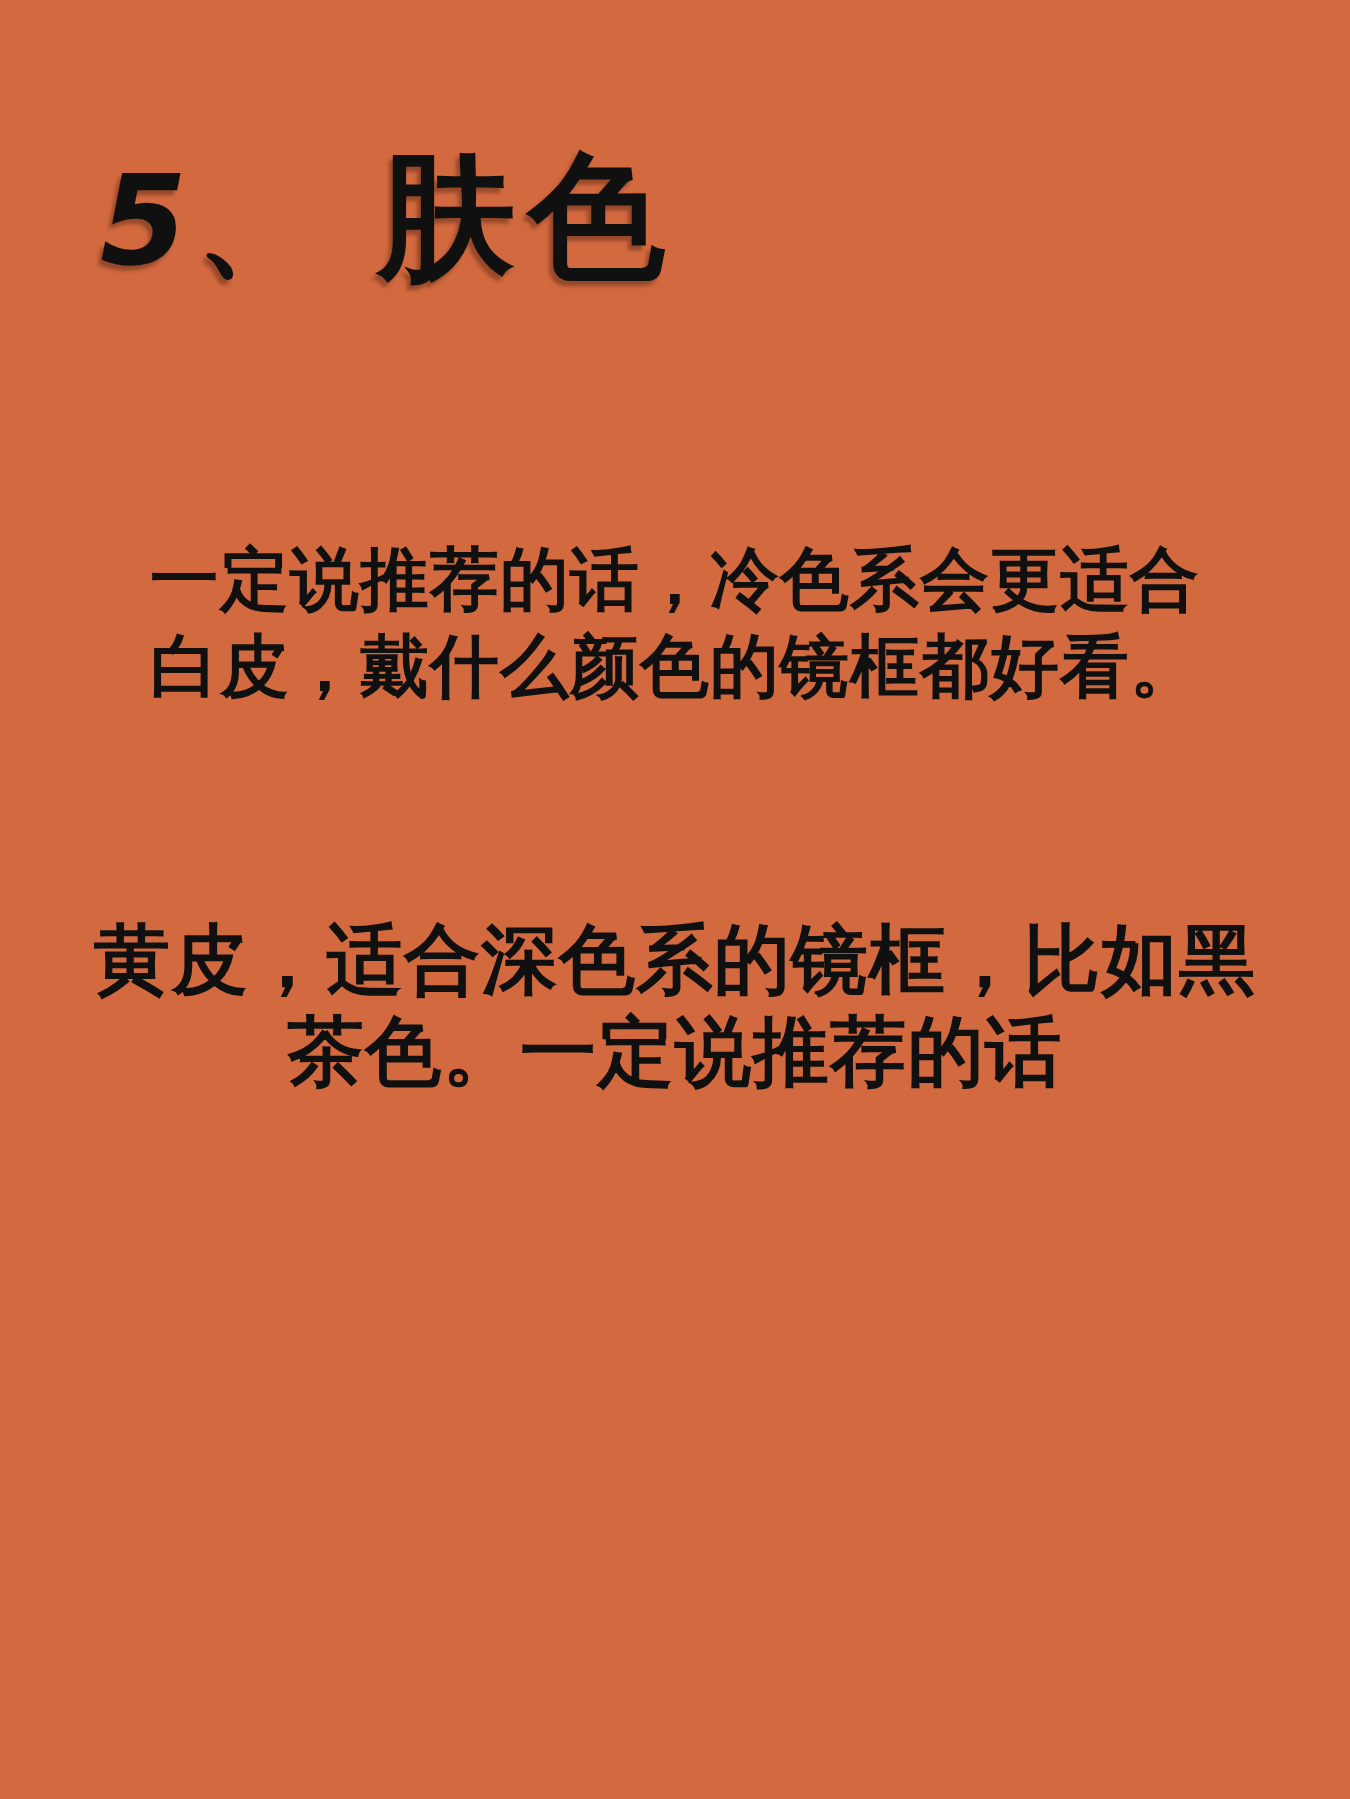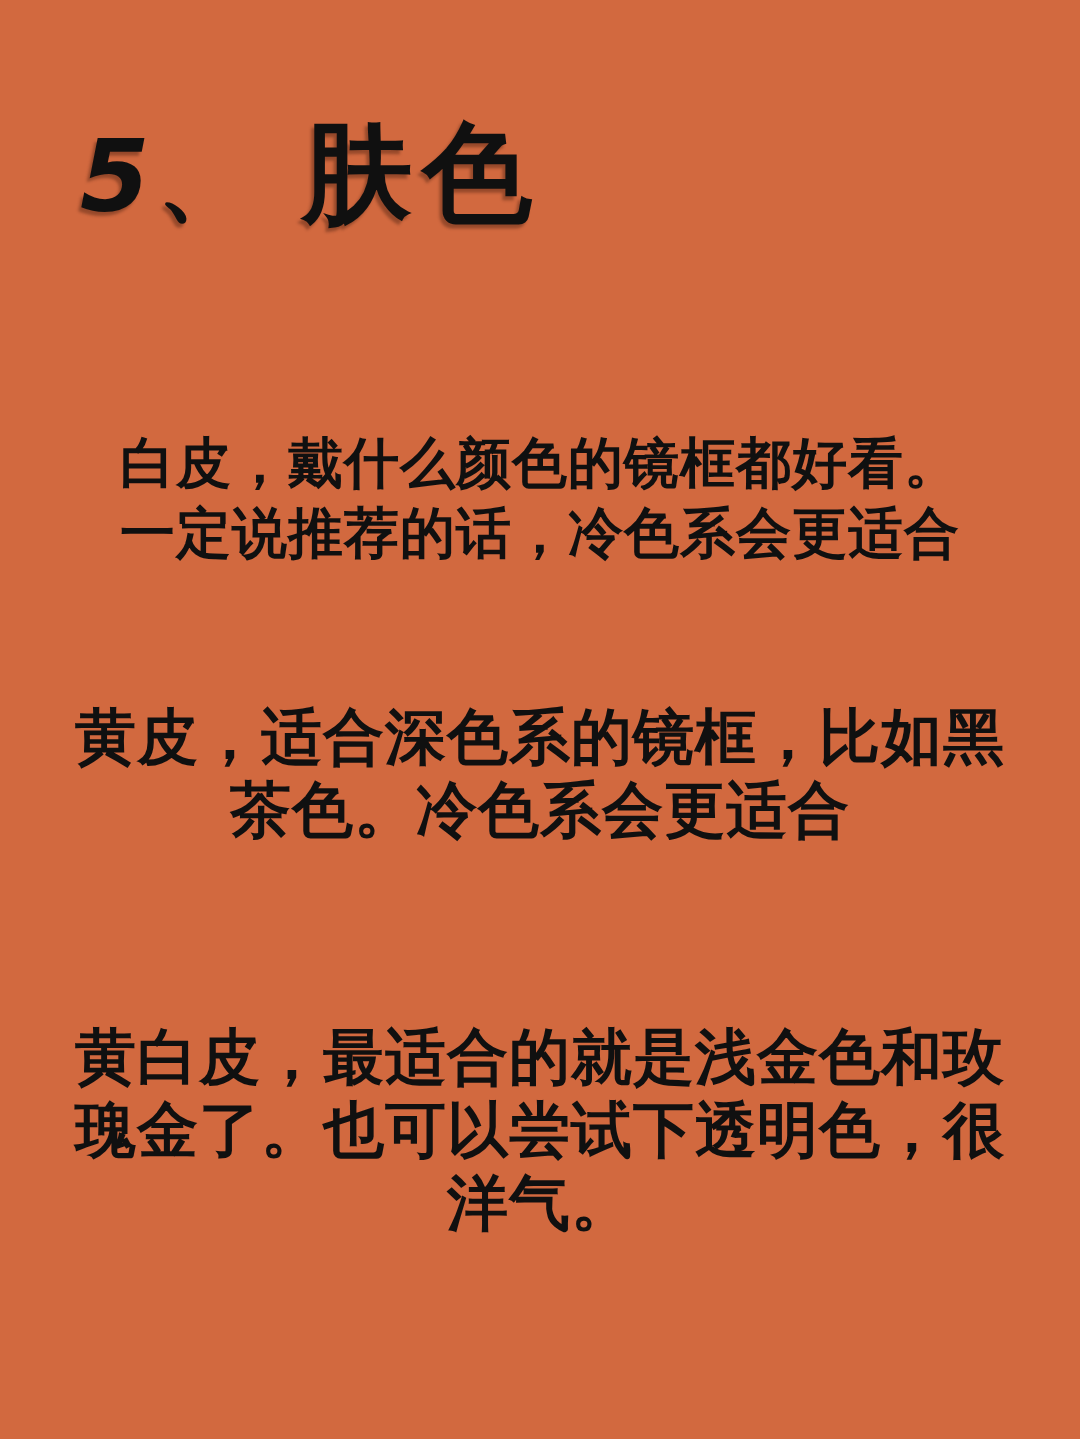--- a/index.html
+++ b/index.html
@@ -55,21 +55,21 @@
   }
   .para .line {
     margin: 0;
   }
   .para-1 {
     top: 428px;
     font-size: 55px;
     line-height: 70px;
   }
   .para-2 {
-    top: 700px;
+    top: 732px;
     font-size: 61px;
     line-height: 73px;
   }
   .para-3 {
     top: 1020px;
     font-size: 61px;
     line-height: 73px;
   }
 </style>
 </head>
@@ -77,28 +77,23 @@
 
 <div class="canvas">
 
   <h1 class="title">
     <span class="title-num">5</span>
     <span class="title-punct">、</span>
     <span class="title-label">肤色</span>
   </h1>
 
   <section class="para para-1">
+    <p class="line">一定说推荐的话，冷色系会更适合</p>
     <p class="line">白皮，戴什么颜色的镜框都好看。</p>
-    <p class="line">一定说推荐的话，冷色系会更适合</p>
   </section>
 
   <section class="para para-2">
     <p class="line">黄皮，适合深色系的镜框，比如黑</p>
-    <p class="line">茶色。冷色系会更适合</p>
+    <p class="line">茶色。一定说推荐的话</p>
   </section>
 
-  <section class="para para-3">
-    <p class="line">黄白皮，最适合的就是浅金色和玫</p>
-    <p class="line">瑰金了。也可以尝试下透明色，很</p>
-    <p class="line">洋气。</p>
-  </section>
 
 </div>
 
 </body></html>

